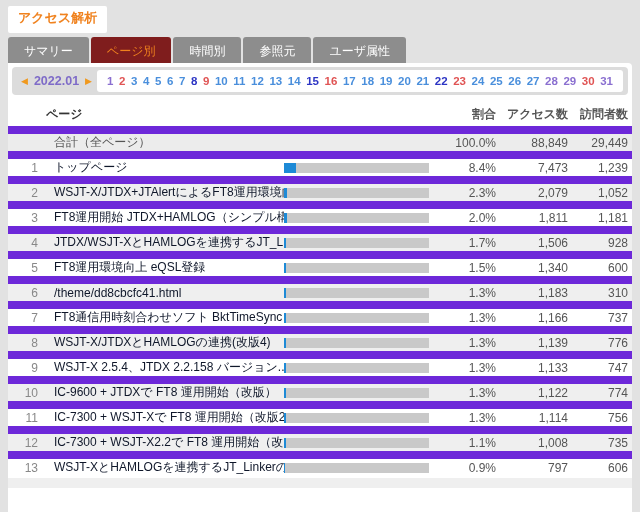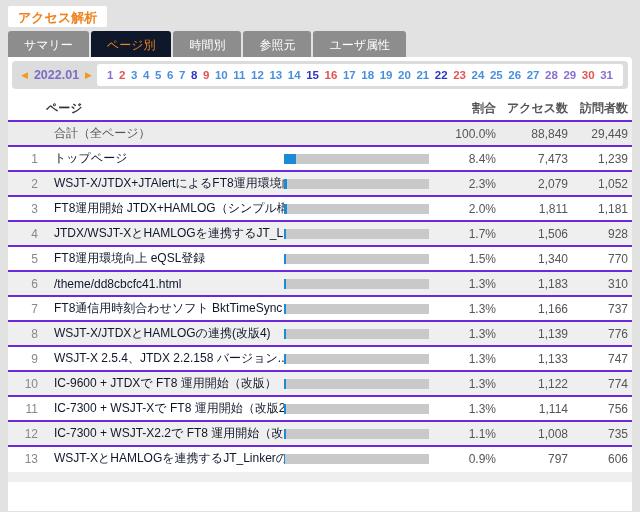--- a/index.html
+++ b/index.html
@@ -11,33 +11,33 @@
     color:#555;
   }
   
   .title-badge {
     display:inline-block;
     margin:6px 0 0 8px;
     background:#ffffff;
     color:#f0821e;
     font-weight:bold;
     font-size:13px;
-    padding:3px 10px 0;
+    padding:3px 10px 6px;
     border-radius:2px;
   }
   
   .tabbar { display:flex; gap:2px; margin:4px 0 0 8px; height:26px; }
   .tab {
     background:#8d8d8d; color:#ffffff;
     font-size:12px; padding:6px 16px 0;
     min-width:62px; text-align:center;
     border-radius:3px 3px 0 0;
     cursor:pointer;
   }
-  .tab.active { background:#0f172a; color:#f0821e; }
+  .tab.active { background:#7f1d1d; color:#f0821e; }
   
   .panel {
     margin:0 8px;
     background:#ffffff;
     height:454px;
     border-radius:0 4px 0 0;
     overflow:hidden;
   }
   
   .datenav {
@@ -62,21 +62,21 @@
     justify-content:space-between;
     padding:0 10px;
   }
   .day { font-weight:bold; font-size:11.5px; cursor:pointer; }
   .day.weekday  { color:#4a8fdc; }
   .day.saturday { color:#2d35c4; }
   .day.sunday   { color:#e05454; }
   .day.visited  { color:#8a6fd0; }
   
   .table { margin-top:7px; }
-  .thead, .trow { display:flex; align-items:center; height:25px; border-top:2px solid #6d28d9; }
+  .thead, .trow { display:flex; align-items:center; height:25px; border-top:8px solid #6d28d9; }
   .thead { font-weight:bold; color:#333; border-top:none; height:24px; }
   .c-rank    { width:38px; text-align:right; color:#888; padding-right:8px; flex:none; }
   .c-title   { flex:1; min-width:0; text-align:left; padding-left:8px; white-space:nowrap; overflow:hidden; }
   .c-bar     { width:150px; flex:none; }
   .c-num     { width:62px; flex:none; text-align:right; color:#555; }
   .c-access  { width:72px; }
   .c-visitors{ width:64px; padding-right:4px; }
   .thead .c-title { text-align:left; padding-left:0; }
   .plink { color:#0f172a; text-decoration:none; cursor:pointer; }
   .track { display:block; width:145px; height:10px; background:#c9c9c9; }
@@ -212,21 +212,21 @@
         <div class="trow">
           <span class="c-rank">5</span>
           <span class="c-title"><a class="plink">FT8運用環境向上 eQSL登録</a></span>
           <span class="c-bar">
             <span class="track">
               <span class="fill" style="width:1.5%"></span>
             </span>
           </span>
           <span class="c-num">1.5%</span>
           <span class="c-num c-access">1,340</span>
-          <span class="c-num c-visitors">770</span>
+          <span class="c-num c-visitors">600</span>
         </div>
         <div class="trow alt">
           <span class="c-rank">6</span>
           <span class="c-title"><a class="plink">/theme/dd8cbcfc41.html</a></span>
           <span class="c-bar">
             <span class="track">
               <span class="fill" style="width:1.3%"></span>
             </span>
           </span>
           <span class="c-num">1.3%</span>

